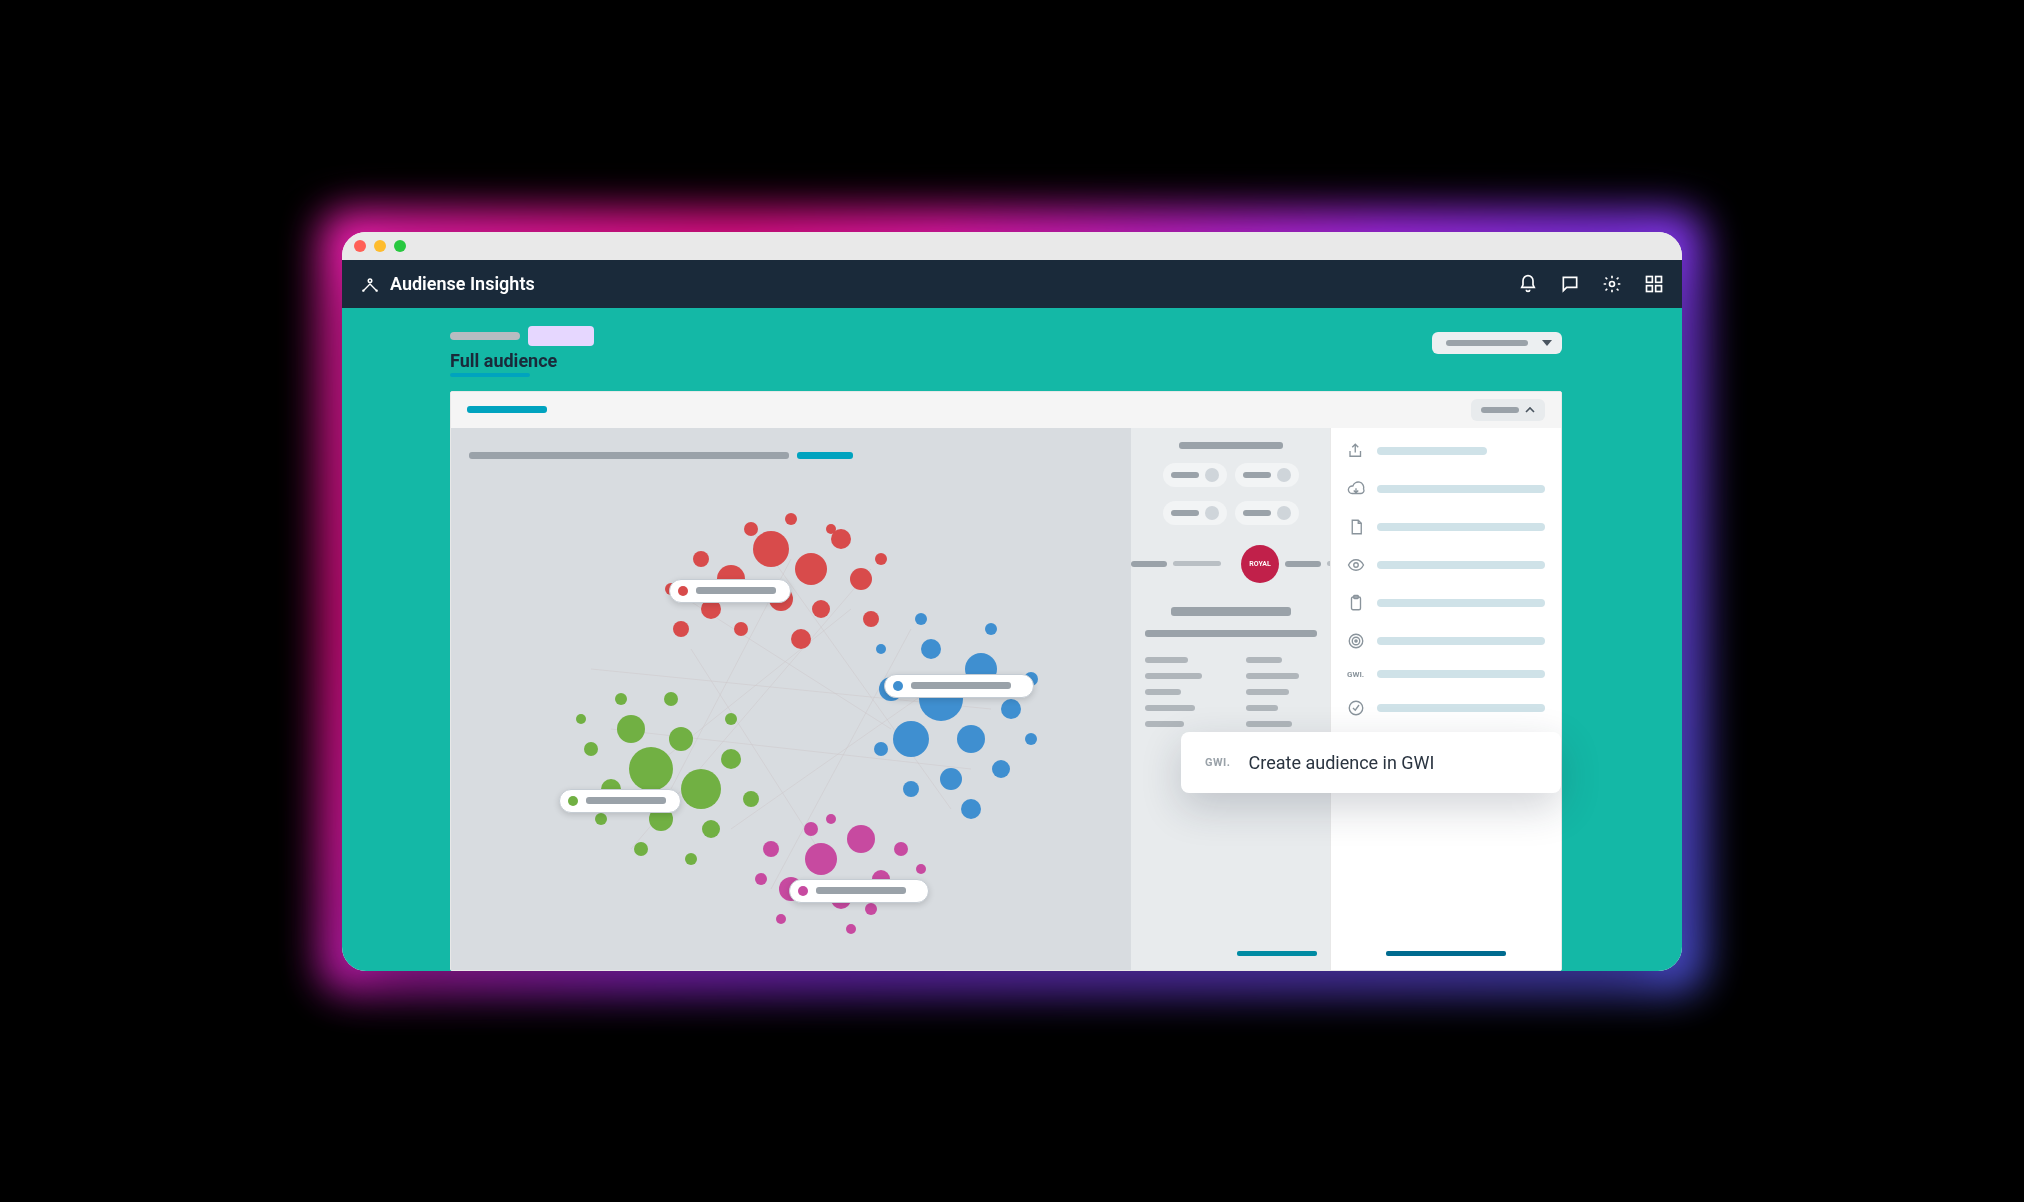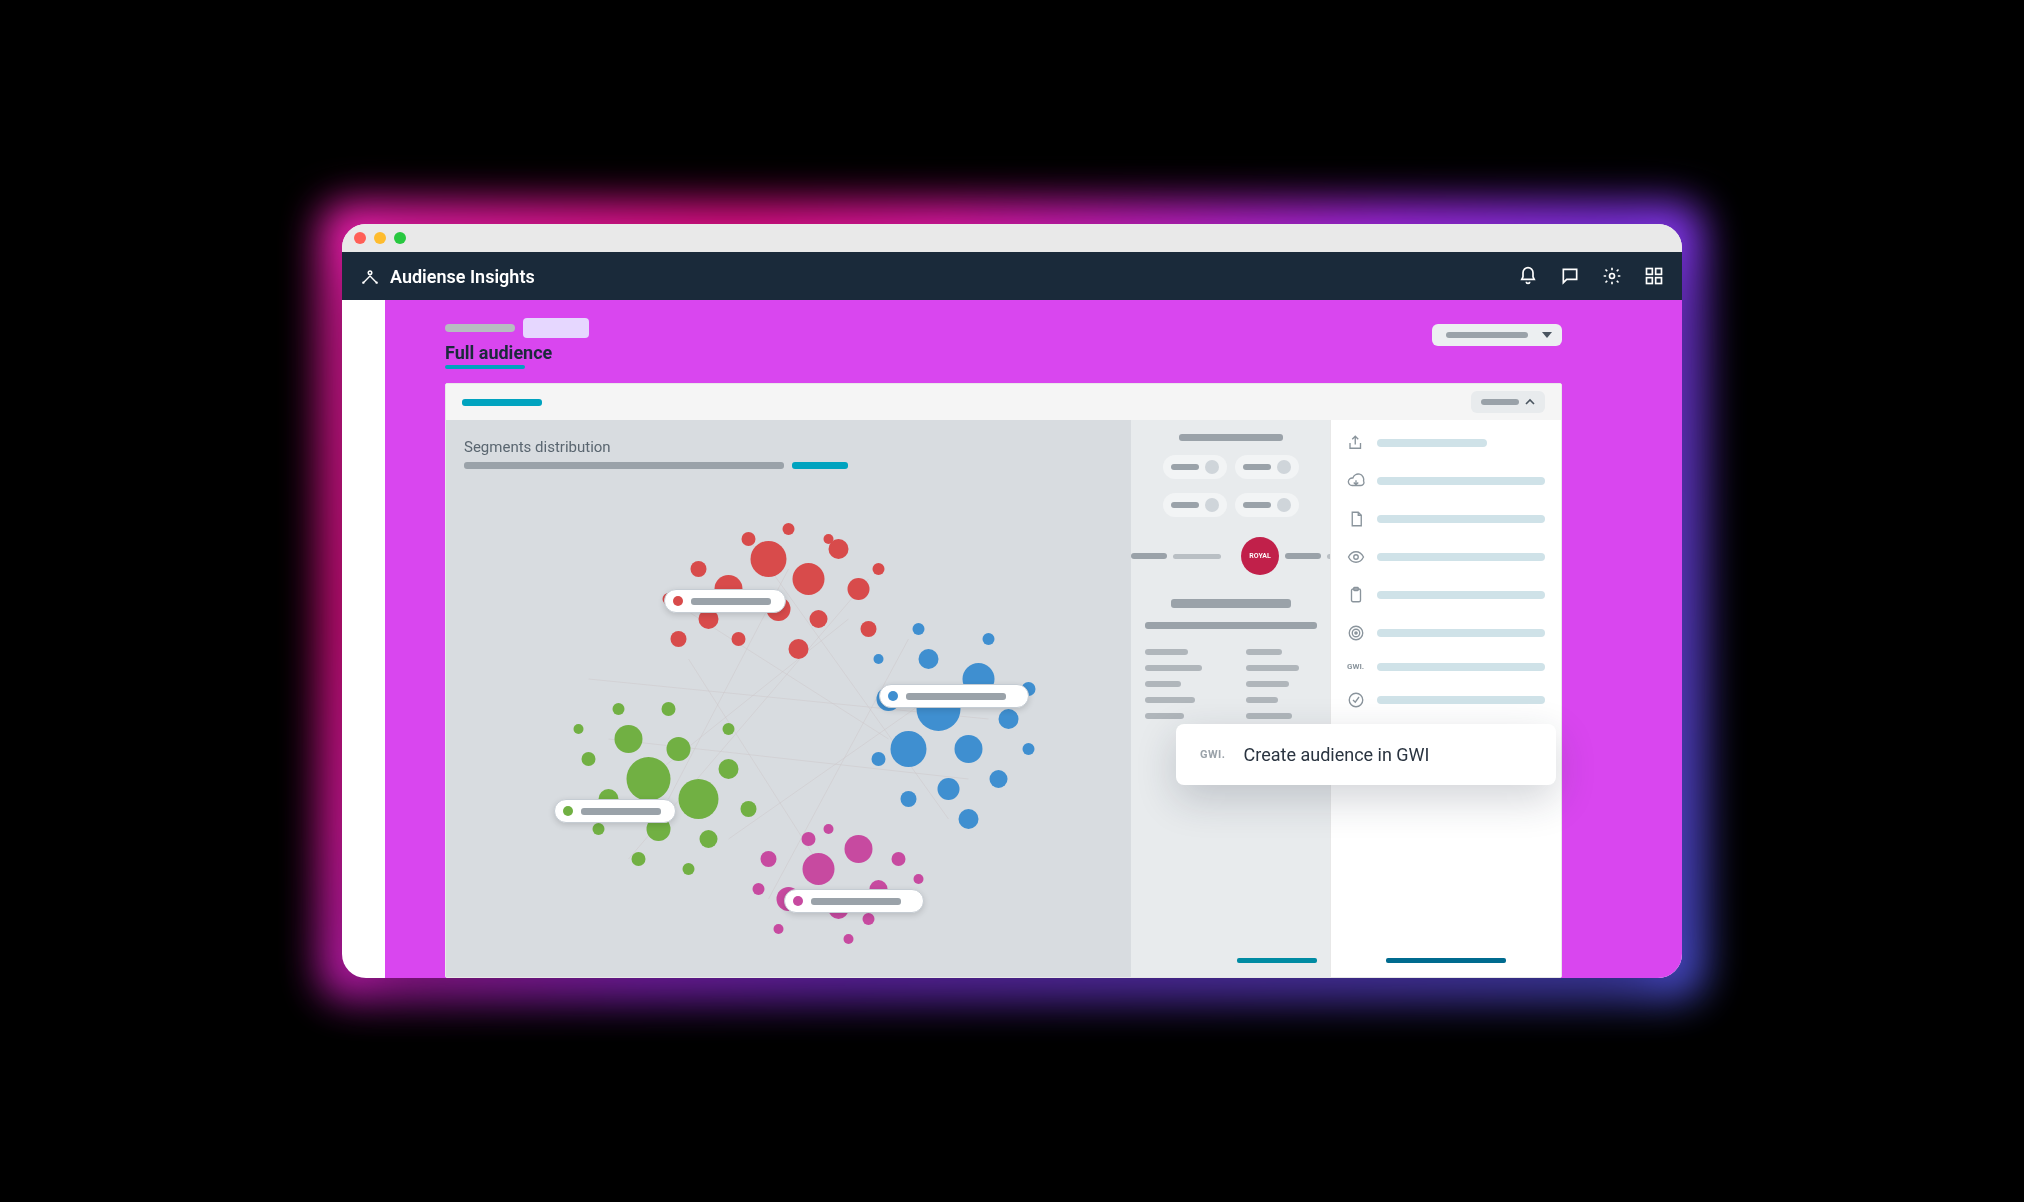--- a/index.html
+++ b/index.html
@@ -54,24 +54,23 @@
   }
   .logo{
     display:flex;align-items:center;gap:10px;font-weight:600;font-size:18px;
   }
   .logo-mark{width:20px;height:20px;position:relative;}
   .logo-mark svg{display:block;}
   .appbar-spacer{flex:1;}
   .appbar-icons{display:flex;gap:22px;align-items:center;}
   .ico{width:20px;height:20px;stroke:#fff;fill:none;stroke-width:2;}
   .page{
-    padding:18px 120px 0 60px;
-    background:#d946ef;
+    padding:18px 120px 0 108px;
+    background:#14b8a6;
     position:relative;
-    margin-left:43px;
   }
   .crumbs{display:flex;align-items:center;gap:8px;margin-bottom:4px;}
   .skel{background:#b7bcc1;border-radius:4px;}
   .crumb1{width:70px;height:8px;}
   .crumb2{width:66px;height:20px;background:#e6d7ff;border-radius:4px;}
   .page-title{font-size:18px;font-weight:700;color:#1a2a3a;margin-bottom:2px;}
   .title-underline{width:80px;height:4px;background:#00a3bf;border-radius:2px;margin-bottom:14px;}
   .top-row{display:flex;justify-content:flex-end;position:absolute;right:120px;top:24px;}
   .dropdown{
     background:#eceff1;border-radius:6px;padding:8px 34px 8px 14px;position:relative;
@@ -222,21 +221,20 @@
           <div class="bh-left"></div>
           <div class="bh-right">
             <div class="bh-line"></div>
             <svg class="bh-chev" viewBox="0 0 10 10">
                 <path d="M1 7 L5 3 L9 7" stroke="#4a5560" stroke-width="1.6" fill="none"></path>
               </svg>
           </div>
         </div>
 
         <div class="main-canvas">
-          <div class="seg-title">Segments distribution</div>
           <div class="seg-lines">
             <div class="seg-line1"></div>
             <div class="seg-line2"></div>
           </div>
 
           <div class="cluster">
             <svg viewBox="0 0 640 480">
 
               <g stroke="#b9a0a0" stroke-width="0.5" opacity="0.35">
                 <line x1="200" y1="120" x2="420" y2="260"></line>

